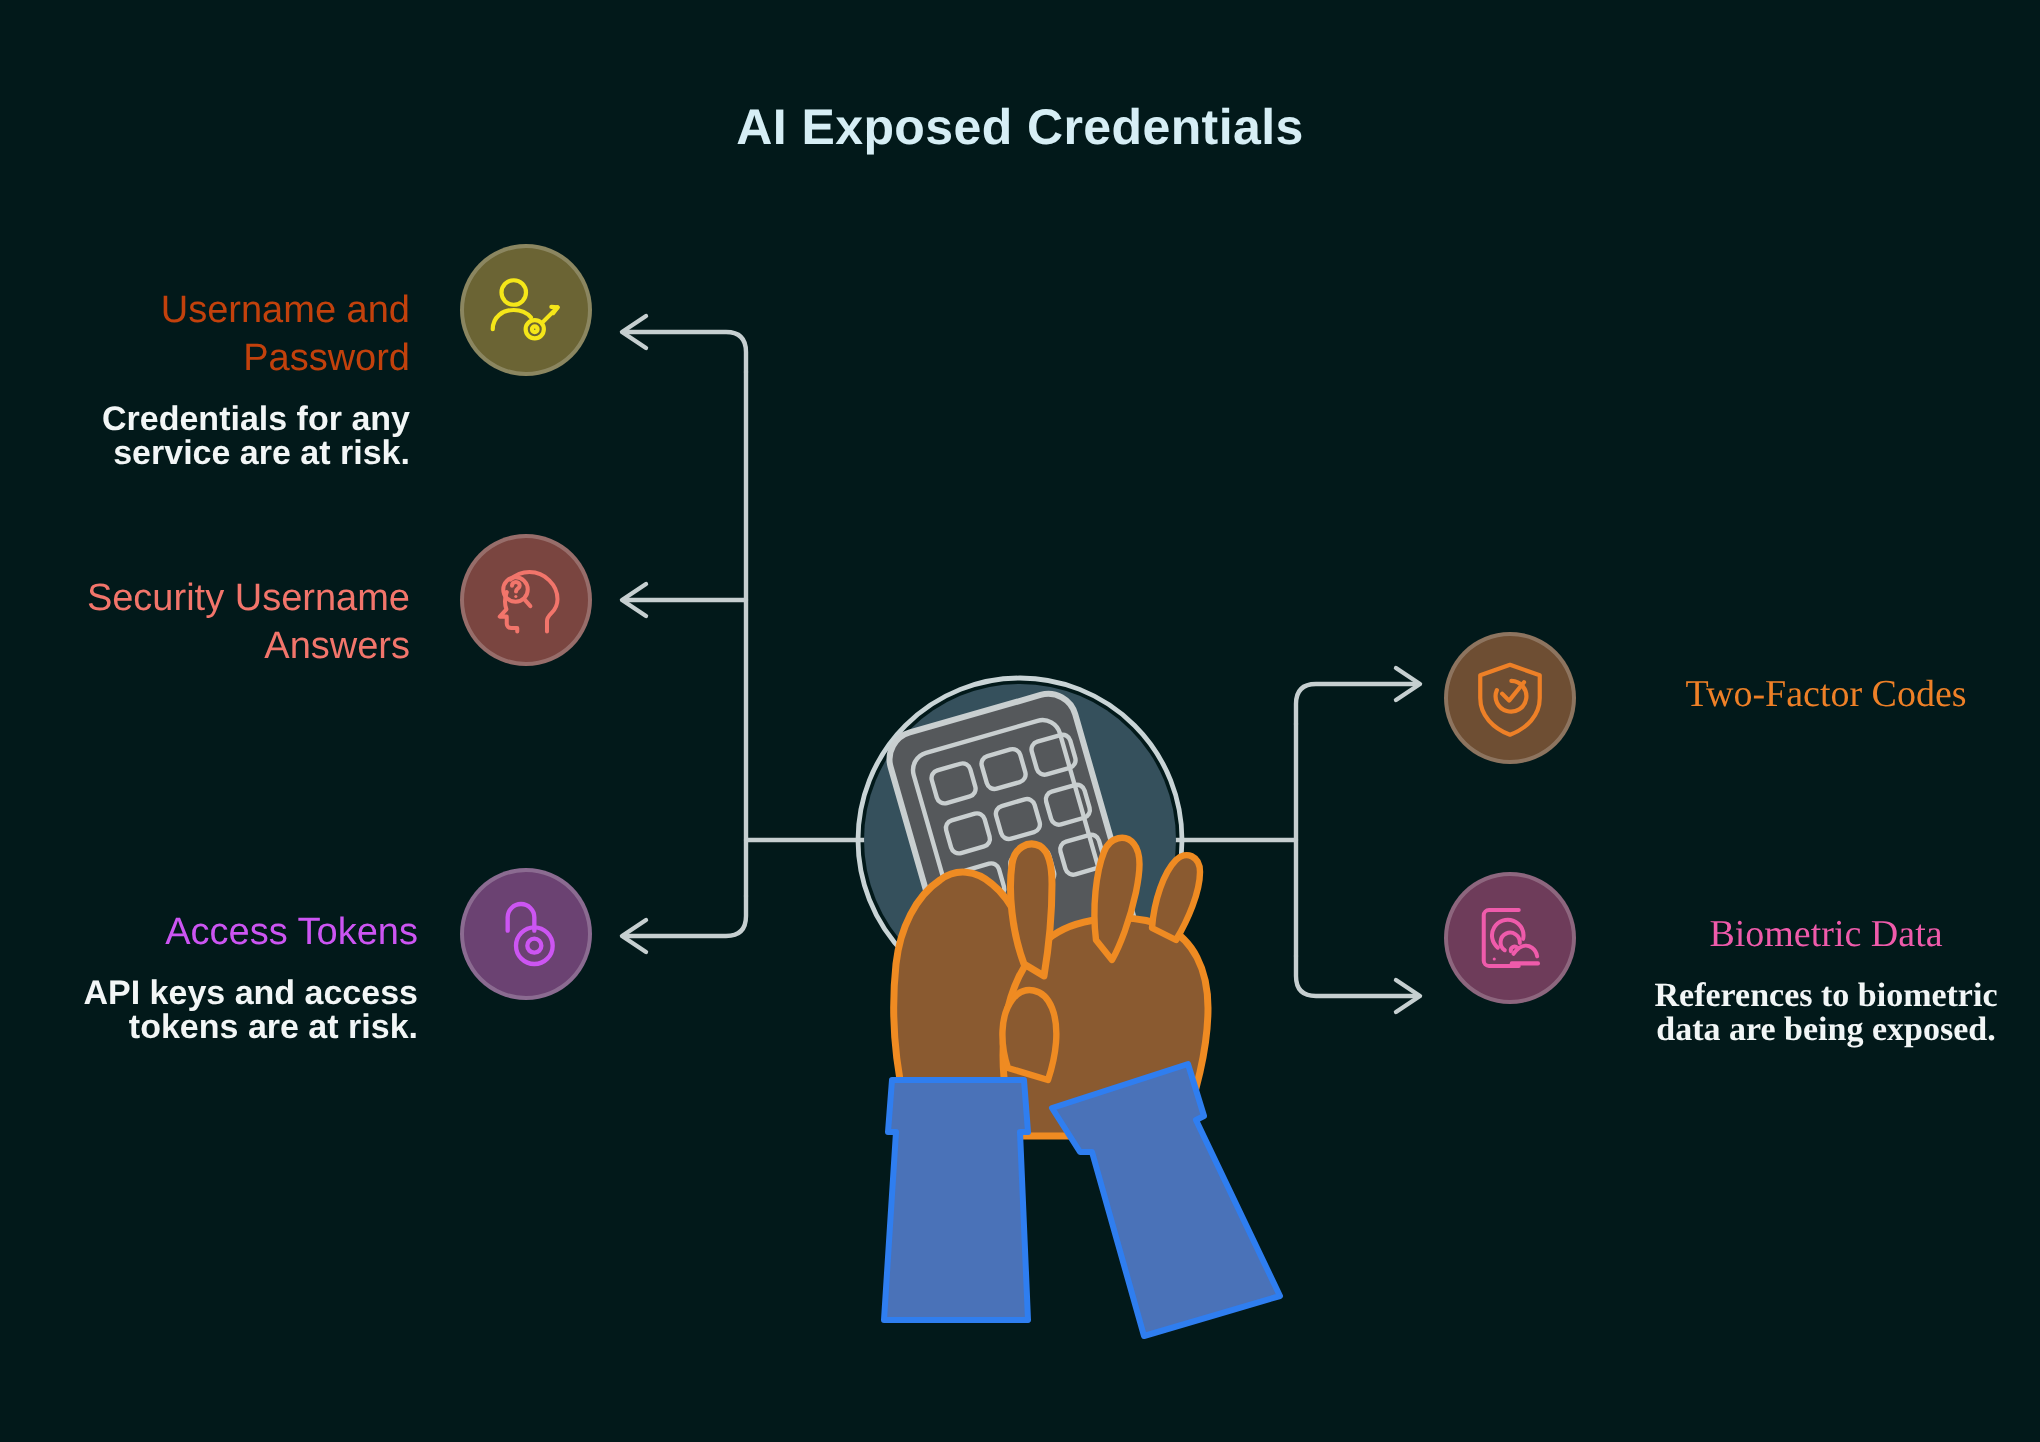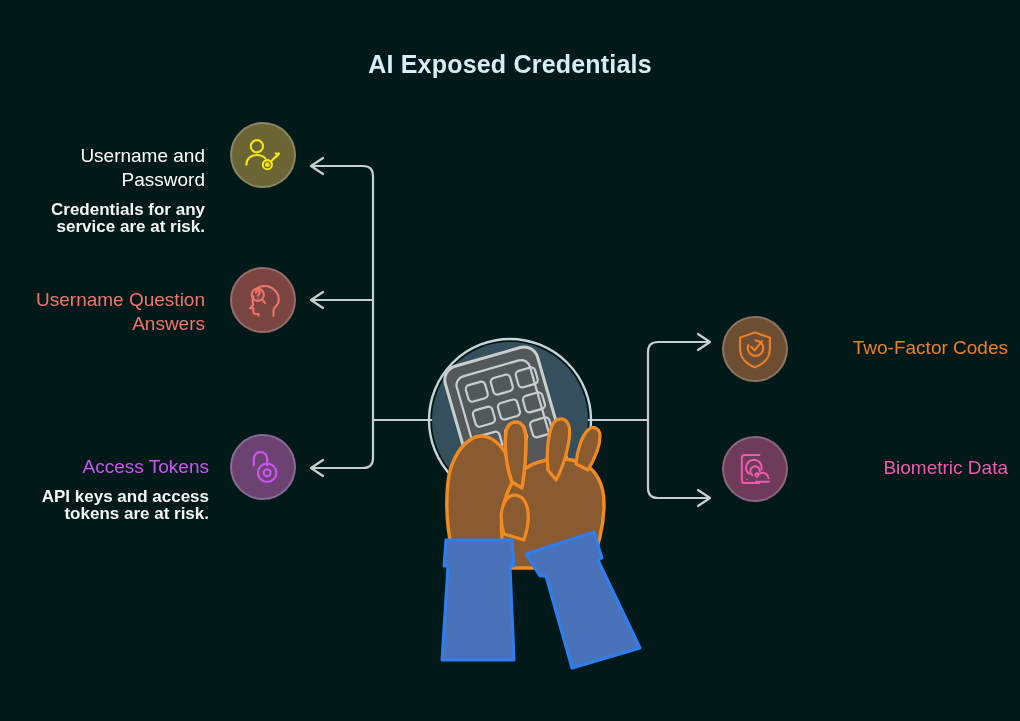--- a/index.html
+++ b/index.html
@@ -47,21 +47,21 @@
     margin-top: 9px;
     font-size: 17px;
     line-height: 17px;
     font-weight: bold;
     color: #f2f6f6;
     white-space: pre-line;
   }
   .node-left .node-title,
   .node-left .node-desc { text-align: right; }
   .node-right .node-title,
-  .node-right .node-desc { text-align: right; }
+  .node-right .node-desc { text-align: center; font-family: Liberation Serif, serif; }
 
   .icon-badge {
     position: absolute;
     width: 66px;
     height: 66px;
     border-radius: 50%;
     border: 2px solid rgba(255,255,255,0.22);
     box-sizing: border-box;
     display: flex;
     align-items: center;
@@ -134,39 +134,39 @@
       <path d="M 323 158 L 311 166 L 323 174"></path>
       <path d="M 323 292 L 311 300 L 323 308"></path>
       <path d="M 323 460 L 311 468 L 323 476"></path>
 
       <path d="M 698 334 L 710 342 L 698 350"></path>
       <path d="M 698 490 L 710 498 L 698 506"></path>
     </g>
   </svg>
 
   <div class="node node-left" id="node-username">
-    <div class="node-title" style="color:#ffffff">Username and
+    <div class="node-title" style="color:#c2410c">Username and
 Password</div>
     <div class="node-desc">Credentials for any
 service are at risk.</div>
   </div>
   <div class="icon-badge" id="icon-username" style="background:#6b6434">
     <svg width="42" height="42" viewBox="0 0 48 48" fill="none" stroke="#f5e619" stroke-width="2.4" stroke-linecap="round" stroke-linejoin="round">
       <circle cx="17" cy="14" r="7"></circle>
       <path d="M5 35 c0-7 5.5-11 12-11 c4 0 7.5 1.5 9.8 4.2"></path>
       <circle cx="29" cy="35" r="5.2"></circle>
       <circle cx="29" cy="35" r="1.6"></circle>
       <path d="M33 31.5 L42 22.5"></path>
       <path d="M42 22.5 L38.5 22.2"></path>
       <path d="M39.5 25.8 L42 22.5"></path>
     </svg>
   </div>
 
   <div class="node node-left" id="node-security">
-    <div class="node-title" style="color:#f2756b">Username Question
+    <div class="node-title" style="color:#f2756b">Security Username
 Answers</div>
   </div>
   <div class="icon-badge" id="icon-security" style="background:#7a4540">
     <svg width="42" height="42" viewBox="0 0 48 48" fill="none" stroke="#f2756b" stroke-width="2.3" stroke-linecap="round" stroke-linejoin="round">
       <path d="M36 42 v-6 c0-2 1-3 2.5-4.5 c2-2 3.5-4.6 3.5-8 C42 15.5 34.8 8 26 8 c-4.2 0-8 1.6-10.8 4.3"></path>
       <path d="M13 19.5 c-0.7 1.6-1 3.4-1 5.3 c0 1.6.3 3.1.8 4.5 L9 33.5 h4 v4 c0 1.4 1.1 2.5 2.5 2.5 H19 v2"></path>
       <circle cx="18" cy="18" r="7"></circle>
       <path d="M16 15.8 c0-1.2 1-2.1 2.2-2.1 c1.2 0 2.2.9 2.2 2.1 c0 1.5-2.1 1.6-2.1 3.3"></path>
       <circle cx="18.2" cy="22" r="0.9" fill="#f2756b" stroke="none"></circle>
       <path d="M23 23.5 L26.5 27.5"></path>
@@ -192,20 +192,22 @@
   <div class="icon-badge" id="icon-twofactor" style="background:#6e4e33">
     <svg width="42" height="42" viewBox="0 0 48 48" fill="none" stroke="#ee8027" stroke-width="2.4" stroke-linecap="round" stroke-linejoin="round">
       <path d="M24 5 L41 11 v13 c0 10-7.4 17.4-17 21 c-9.6-3.6-17-11-17-21 V11 Z"></path>
       <path d="M16.5 19.5 a8.8 8.8 0 1 0 8.3-5.3"></path>
       <path d="M19.5 21.5 L23.5 25.5 L32 15"></path>
     </svg>
   </div>
 
   <div class="node node-right" id="node-biometric">
     <div class="node-title" style="color:#ef5bab">Biometric Data</div>
+    <div class="node-desc">References to biometric
+data are being exposed.</div>
   </div>
   <div class="icon-badge" id="icon-biometric" style="background:#6e3c5a">
     <svg width="42" height="42" viewBox="0 0 48 48" fill="none" stroke="#ef5bab" stroke-width="2.3" stroke-linecap="round" stroke-linejoin="round">
       <path d="M29 8 H12 c-1.6 0-3 1.4-3 3 v26 c0 1.6 1.4 3 3 3 h17"></path>
       <circle cx="15" cy="36" r="0.9" fill="#ef5bab" stroke="none"></circle>
       <path d="M17 29.5 a9 9 0 1 1 14.5-5"></path>
       <path d="M21 31 a5.5 5.5 0 1 1 8.6-4.2"></path>
       <path d="M24.5 31.5 a2.2 2.2 0 0 1 3.7-2"></path>
       <path d="M26 33 c3-4 7-6 10.5-3.5 c2 1.4 2.8 3.4 3 5"></path>
       <path d="M25 38.5 h15"></path>

